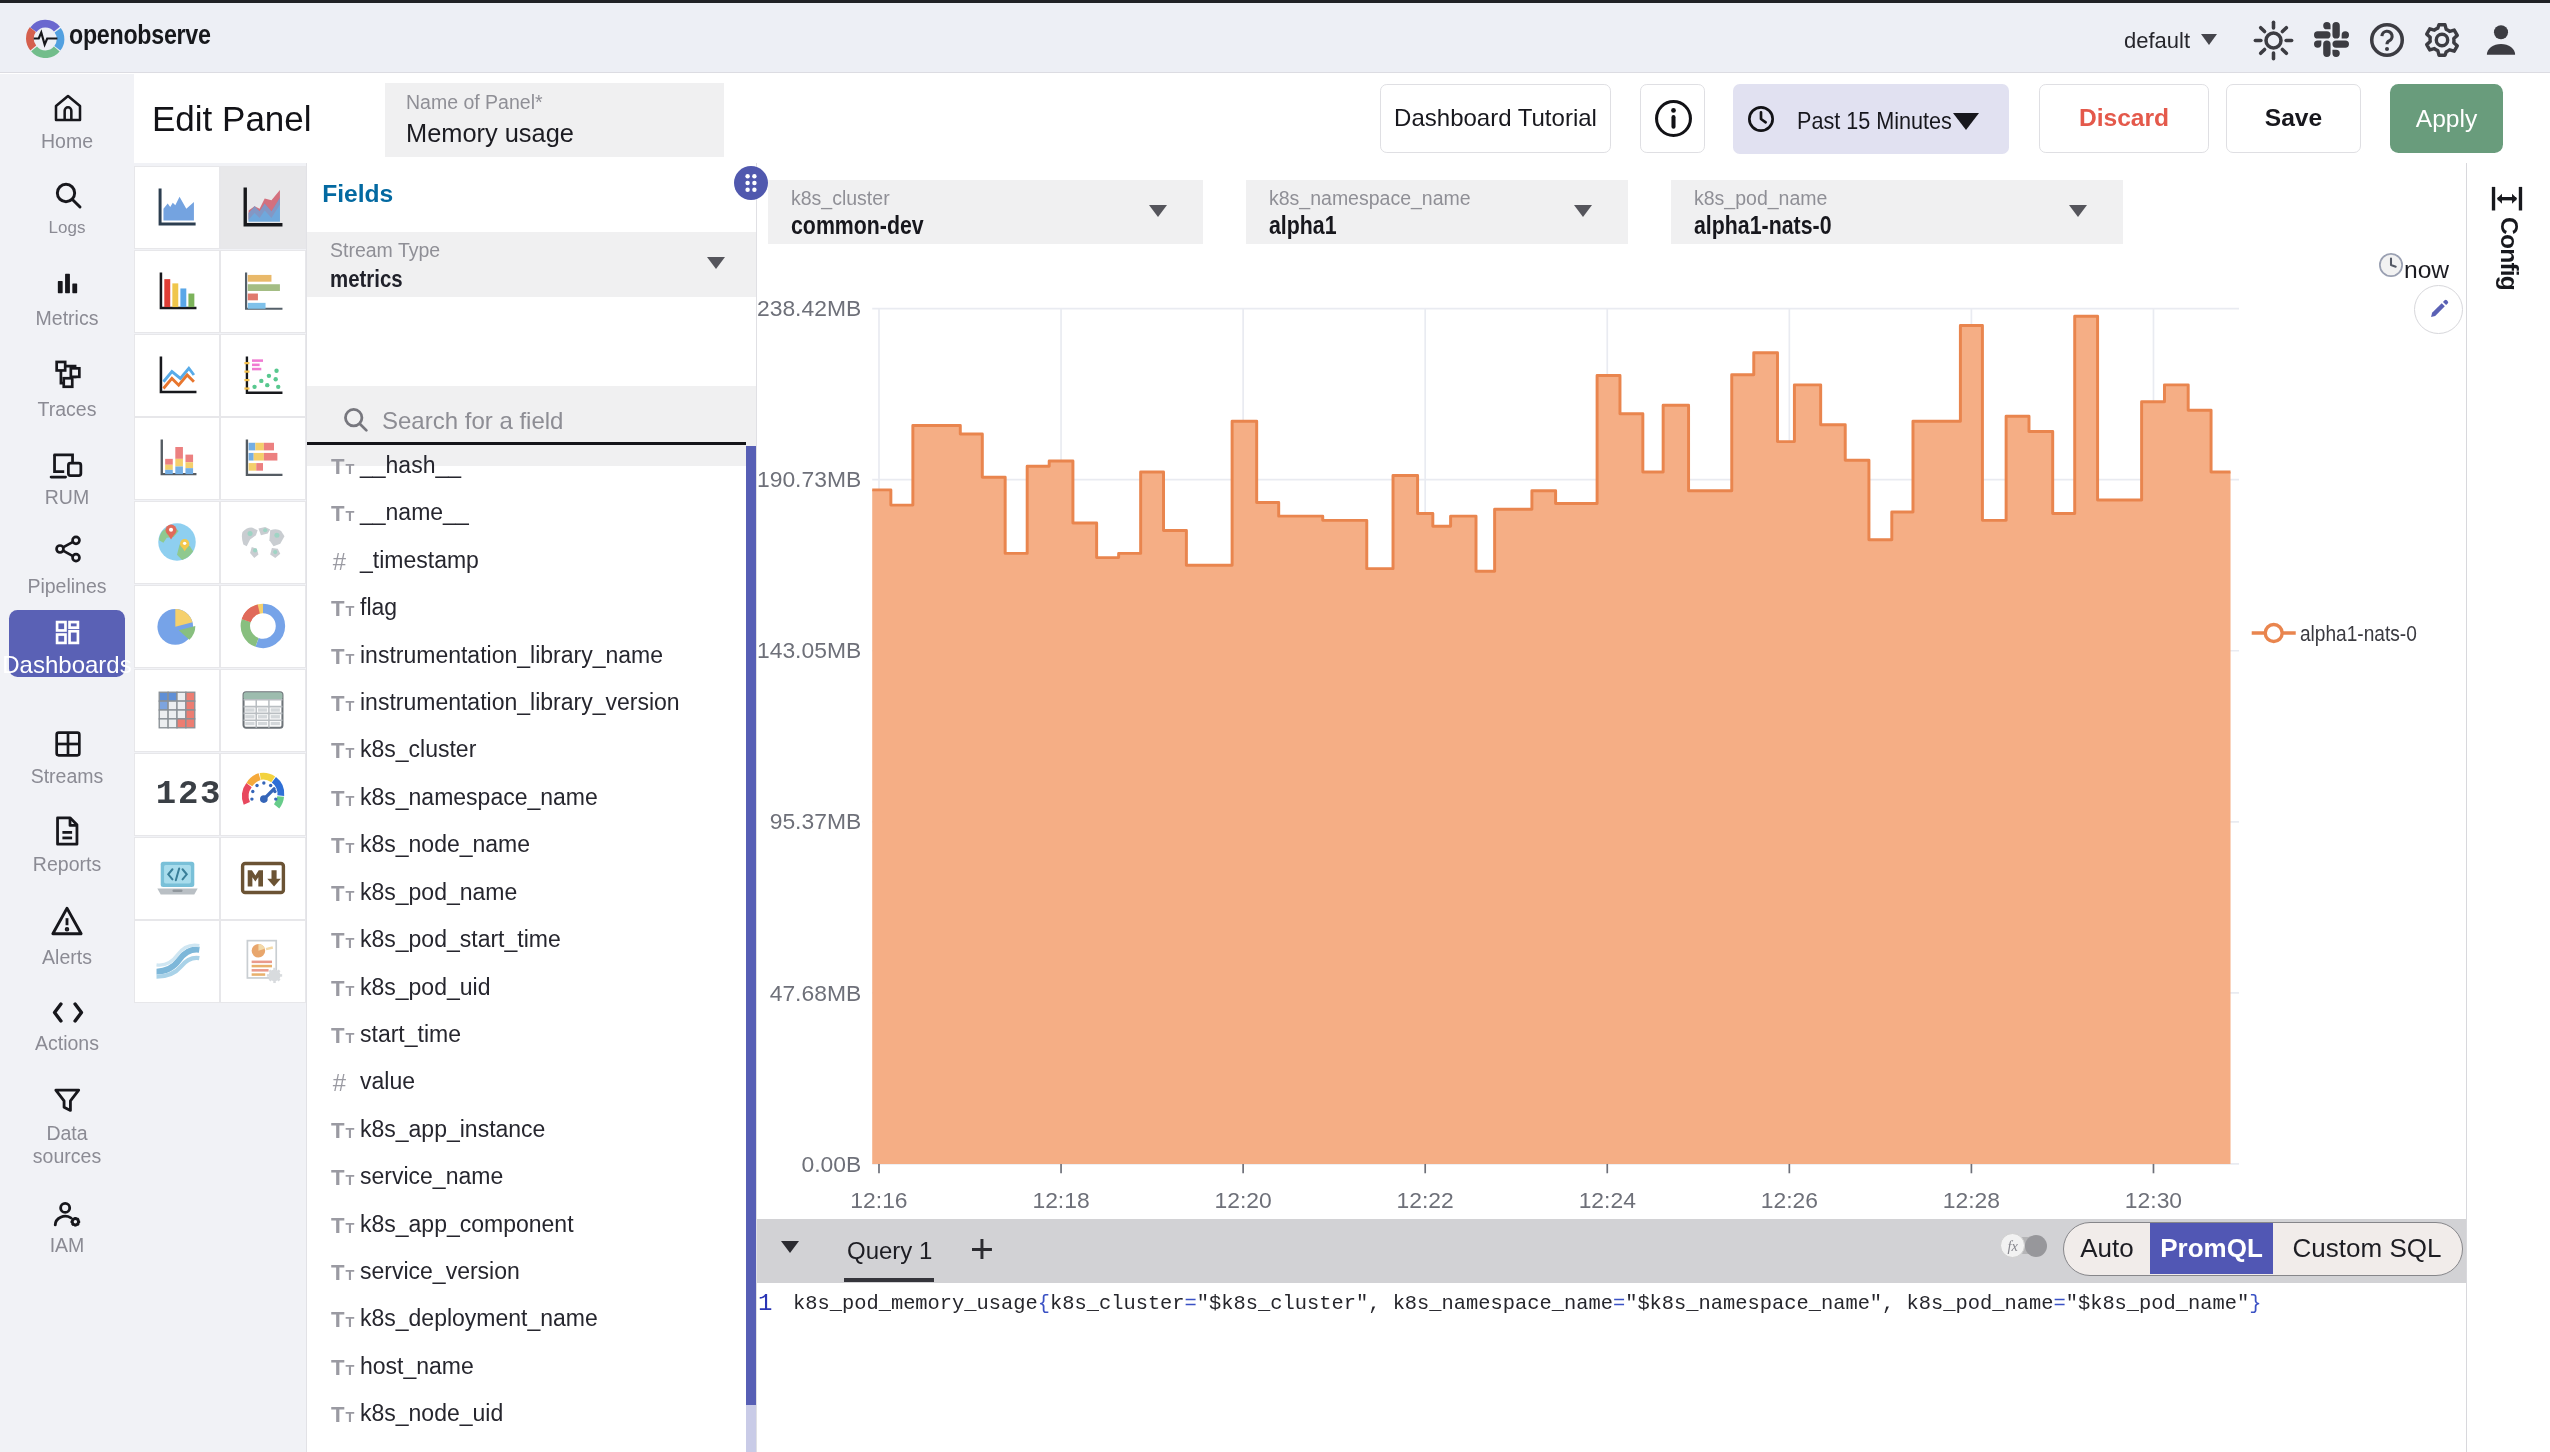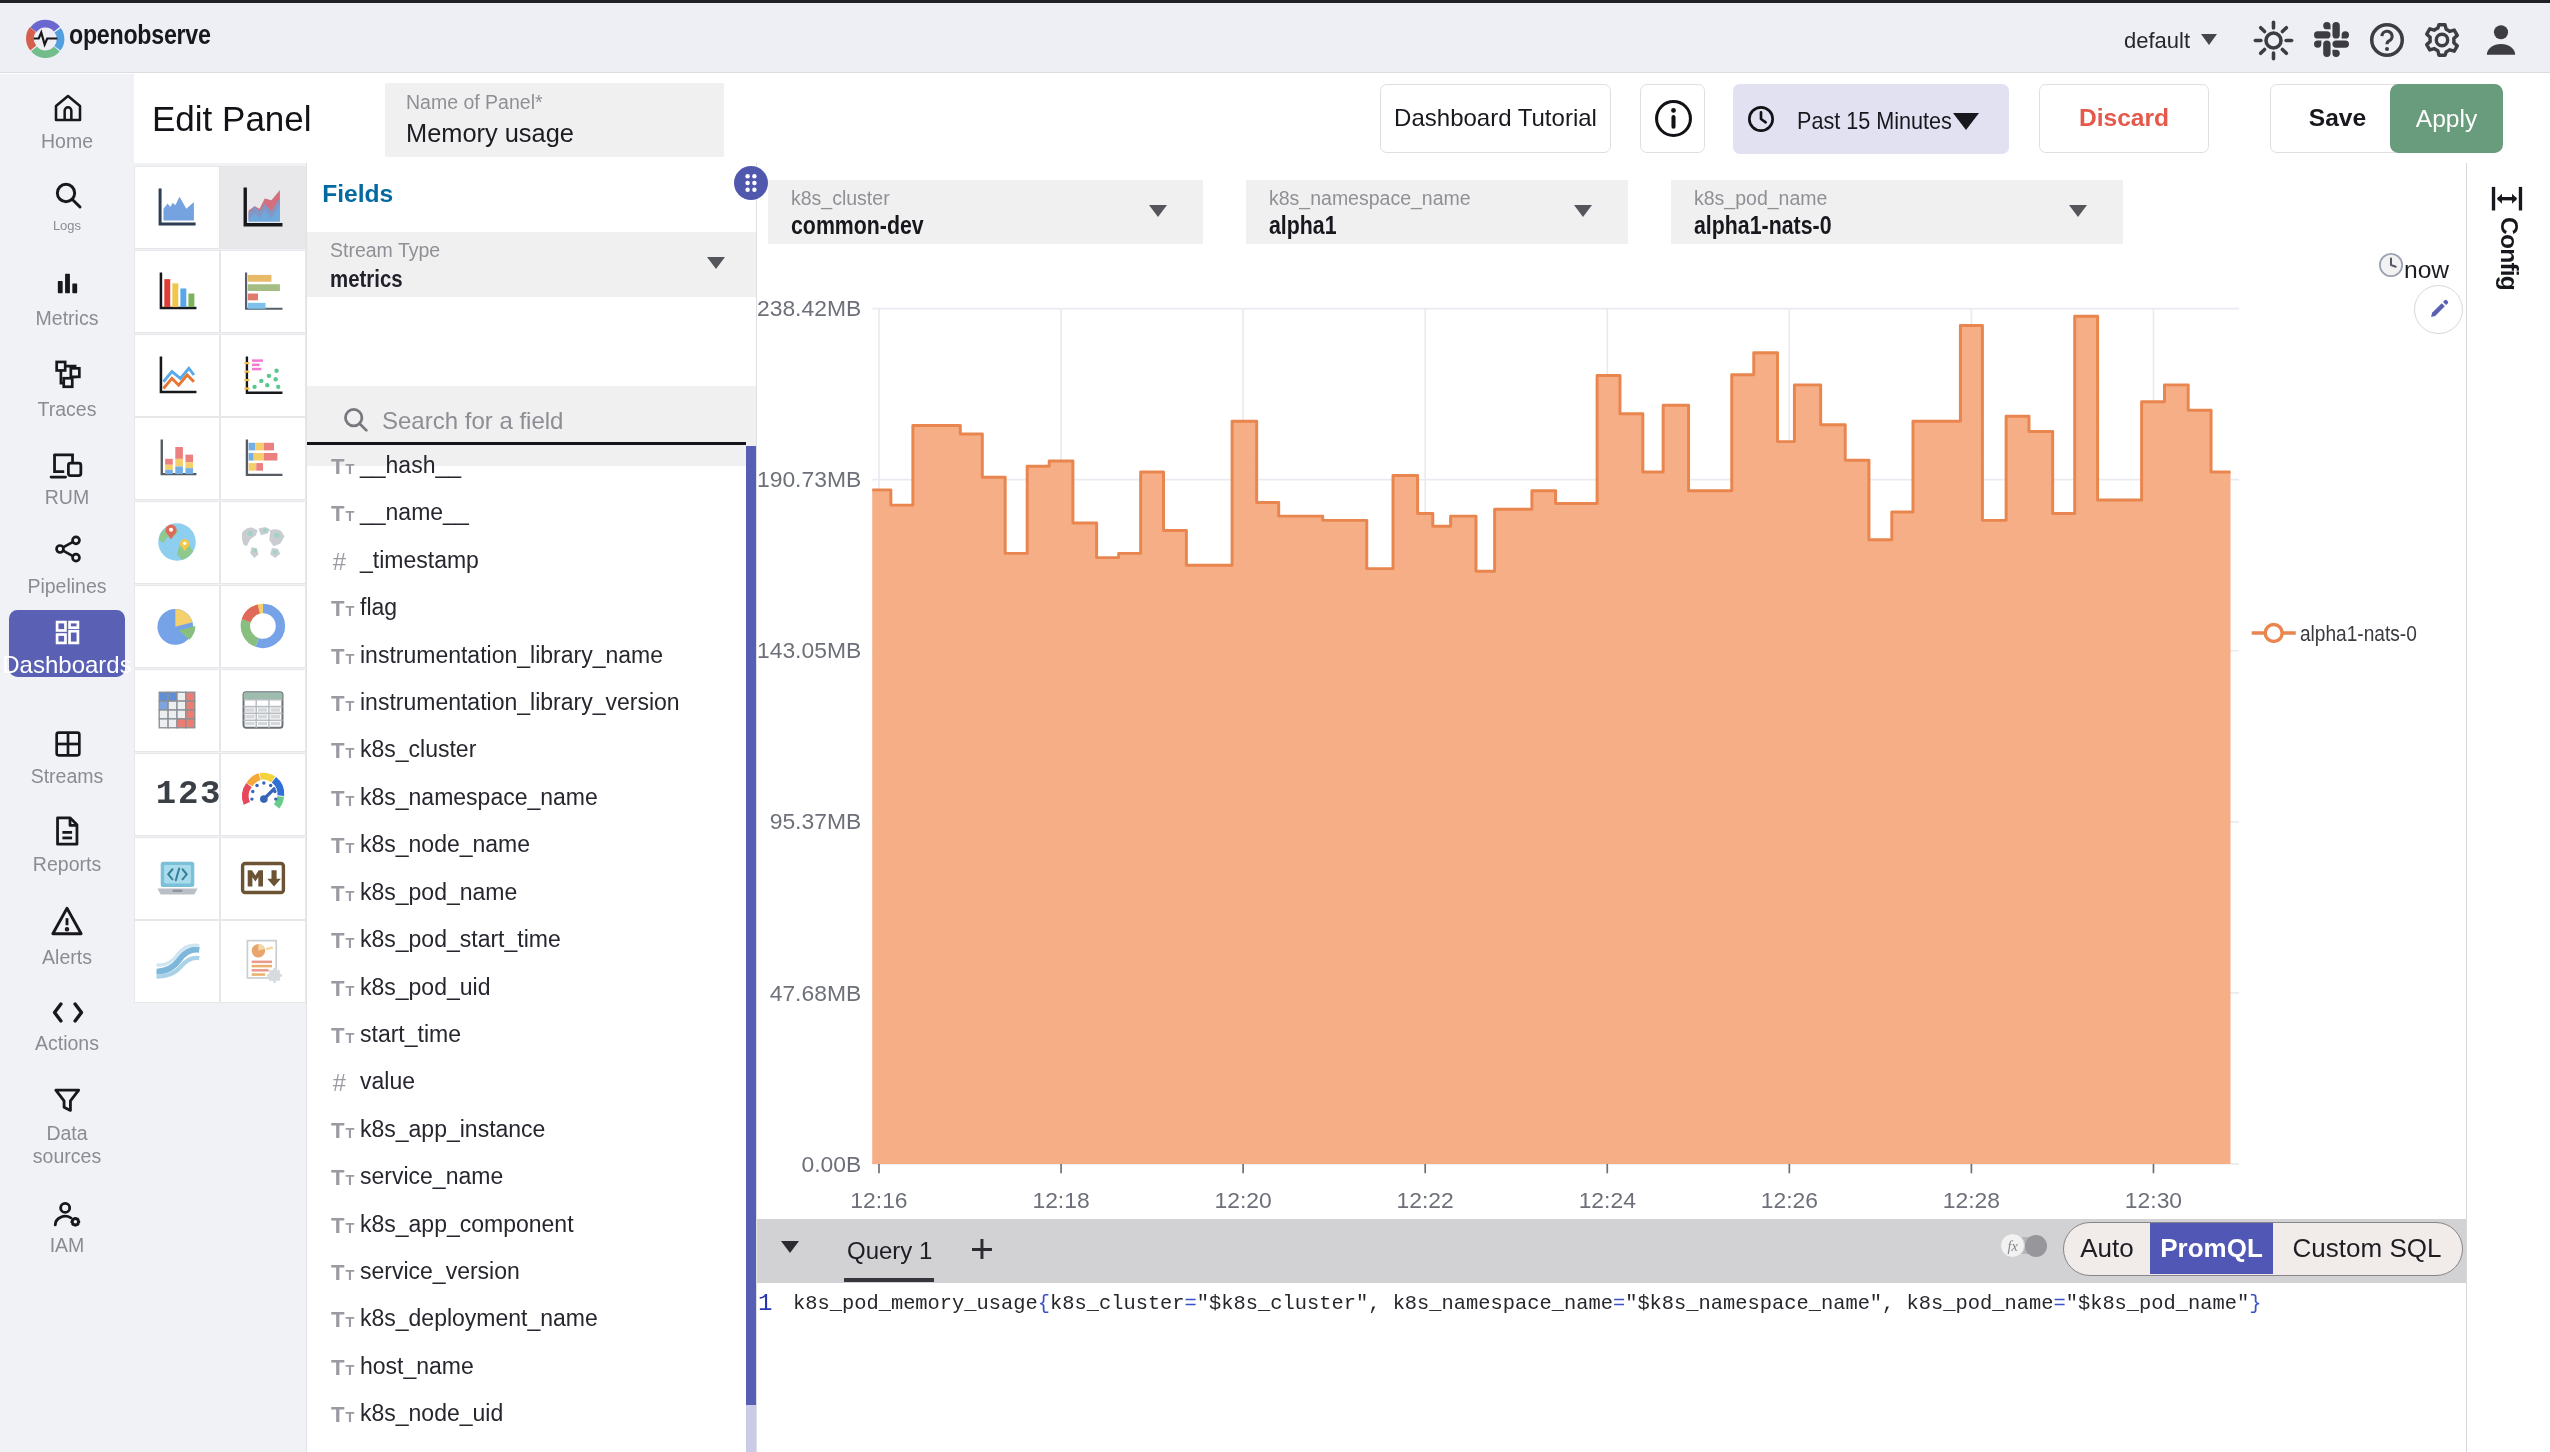--- a/index.html
+++ b/index.html
@@ -88,36 +88,36 @@
   </div>
   <div class="abs" style="left:1733px;top:84px;width:276px;height:70px;background:#e1e1f1;border-radius:6.8px;">
     <svg class="abs" style="left:13.5px;top:21px;" width="28" height="28" viewBox="0 0 42 42">
       <circle cx="21" cy="21" r="17.5" fill="none" stroke="#121216" stroke-width="4"></circle>
       <path d="M21 11 v10 l7 5" fill="none" stroke="#121216" stroke-width="4" stroke-linecap="round" stroke-linejoin="round"></path>
     </svg>
     <div class="abs" style="left:64px;top:23px;font-size:24px;font-weight:500;color:#17171d;transform:scaleX(0.90);transform-origin:left center;">Past 15 Minutes</div>
   </div>
   <div class="abs" style="left:1953px;top:113px;width:0;height:0;border-left:13.5px solid transparent;border-right:13.5px solid transparent;border-top:17px solid #17171d;"></div>
   <div class="abs" style="left:2039px;top:84px;width:170px;height:69px;background:#fff;border:1.7px solid #dfdfe3;border-radius:6.8px;text-align:center;line-height:65px;font-size:24.6px;font-weight:700;color:#e4594b;">Discard</div>
-  <div class="abs" style="left:2226px;top:84px;width:135px;height:69px;background:#fff;border:1.7px solid #dfdfe3;border-radius:7px;text-align:center;line-height:65px;font-size:24.6px;font-weight:700;color:#17171d;margin-left:44px;">Save</div>
+  <div class="abs" style="left:2226px;top:84px;width:135px;height:69px;background:#fff;border:1.7px solid #dfdfe3;border-radius:7px;text-align:center;line-height:65px;font-size:24.6px;font-weight:700;color:#17171d;">Save</div>
   <div class="abs" style="left:2390px;top:84px;width:113px;height:69px;background:#699c7c;border-radius:8.5px;text-align:center;line-height:69px;font-size:24.6px;font-weight:500;color:#ffffff;">Apply</div>
 
   <div class="abs" id="sidebar" style="left:0;top:74px;width:134px;height:1379px;background:#f1f2f6;padding-left:8px;">
 
     <svg class="abs" style="left:52px;top:18px;" width="32" height="32" viewBox="0 0 24 24" fill="none" stroke="#17171c" stroke-width="1.9" stroke-linejoin="round">
         <path d="M3 10.5 L12 3 L21 10.5 V21 H3 Z"></path>
         <path d="M9.5 21 V14 a2.5 2.5 0 0 1 5 0 V21"></path>
       </svg>
     <div class="abs" style="left:0;top:56px;width:134px;text-align:center;font-size:19.5px;color:#8b8b94;">Home</div>
 
     <svg class="abs" style="left:52px;top:105px;" width="32" height="32" viewBox="0 0 24 24" fill="none" stroke="#17171c" stroke-width="2.2">
         <circle cx="10.5" cy="10.5" r="6.5"></circle>
         <line x1="15.5" y1="15.5" x2="21" y2="21" stroke-linecap="round"></line>
       </svg>
-    <div class="abs" style="left:0;top:144px;width:134px;text-align:center;font-size:13px;color:#8b8b94;">Logs</div>
+    <div class="abs" style="left:0;top:144px;width:134px;text-align:center;font-size:17px;color:#8b8b94;">Logs</div>
 
     <svg class="abs" style="left:53px;top:195px;" width="29" height="29" viewBox="0 0 24 24" fill="#17171c">
         <rect x="4" y="10" width="4" height="10" rx="0.5"></rect>
         <rect x="10" y="4" width="4" height="16" rx="0.5"></rect>
         <rect x="16" y="12" width="4" height="8" rx="0.5"></rect>
       </svg>
     <div class="abs" style="left:0;top:233px;width:134px;text-align:center;font-size:19.5px;color:#8b8b94;">Metrics</div>
 
     <svg class="abs" style="left:51px;top:283px;" width="34" height="34" viewBox="0 0 24 24" fill="none" stroke="#17171c" stroke-width="1.9">
         <rect x="4" y="3.5" width="6" height="6"></rect>

